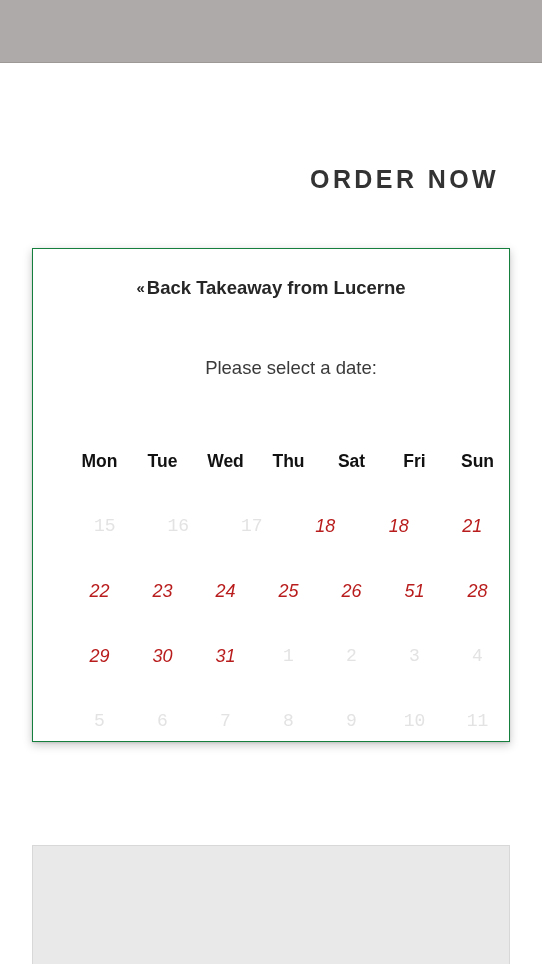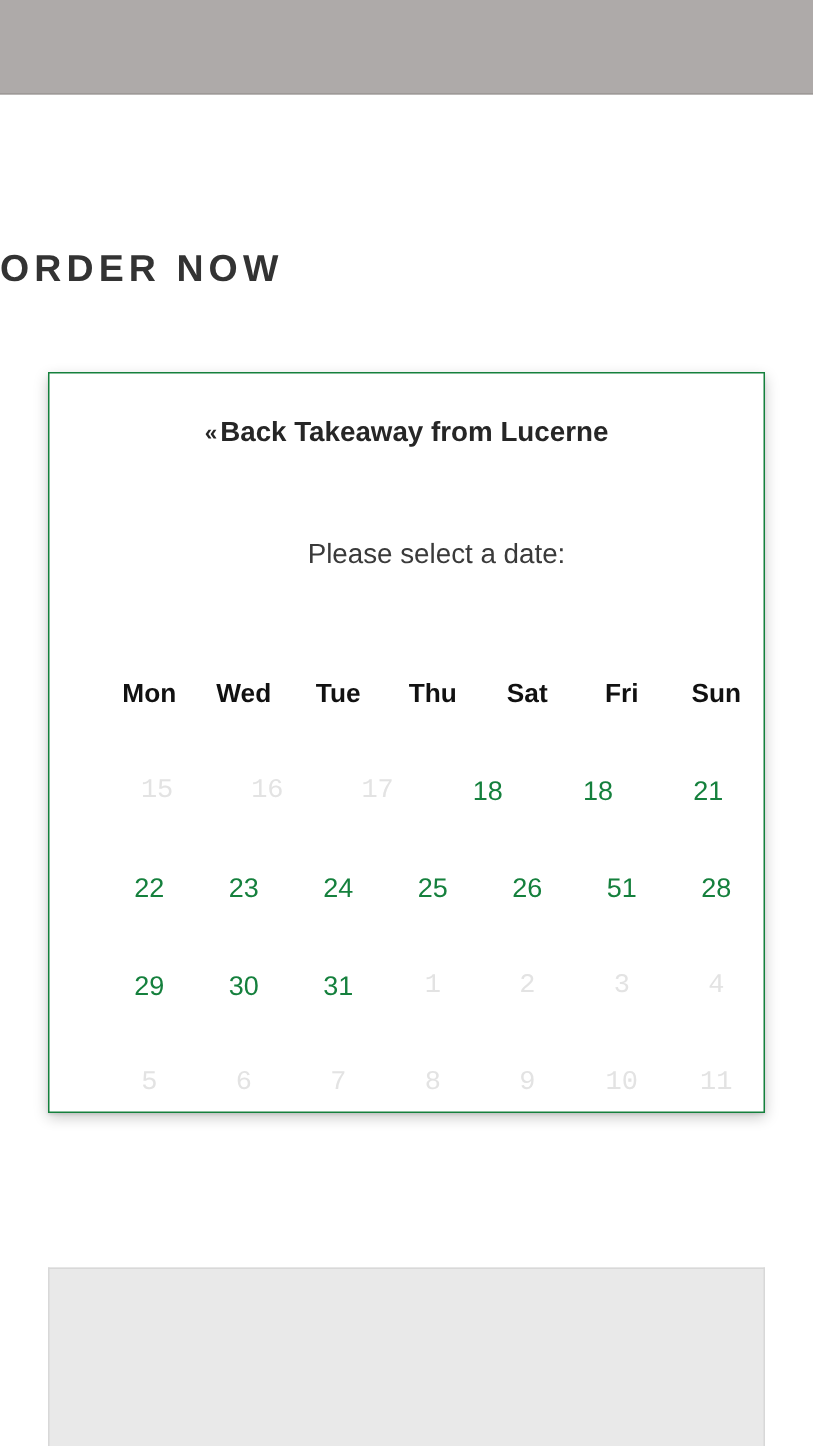--- a/index.html
+++ b/index.html
@@ -27,21 +27,21 @@
     background: #aeaaa9;
     border-bottom: 1px solid #9d9997;
   }
 
   
   .page-title {
     position: absolute;
     left: 0;
     top: 163px;
     width: 499px;
-    text-align: left;
+    text-align: right;
     font-size: 25px;
     font-weight: bold;
     letter-spacing: 3.4px;
     color: #333333;
     line-height: 32px;
   }
 
   
   .card {
     position: absolute;
@@ -104,22 +104,23 @@
     font-weight: bold;
     color: #111111;
     font-size: 17.5px;
   }
 
   .cal-day {
     font-weight: normal;
   }
 
   .cal-day.enabled {
-    color: #15803d;
+    color: #b91c1c;
     cursor: pointer;
+    font-style: italic;
   }
 
   .cal-day.disabled {
     color: #e3e3e3;
     cursor: default;
     font-family: Liberation Mono, monospace;
   }
 
   
   .bottom-panel {
@@ -144,22 +145,22 @@
 
   <div class="card-header">
     <span class="back-chevron">«</span><span>Back Takeaway from Lucerne</span>
   </div>
 
   <div class="card-subtitle">Please select a date:</div>
 
   <div class="calendar">
     <div class="cal-row">
         <div class="cal-cell cal-head">Mon</div>
+        <div class="cal-cell cal-head">Tue</div>
         <div class="cal-cell cal-head">Wed</div>
-        <div class="cal-cell cal-head">Tue</div>
         <div class="cal-cell cal-head">Thu</div>
         <div class="cal-cell cal-head">Sat</div>
         <div class="cal-cell cal-head">Fri</div>
         <div class="cal-cell cal-head">Sun</div>
       </div>
     <div class="cal-weeks">
         <div class="cal-row">
           <div class="cal-cell cal-day disabled">15</div>
           <div class="cal-cell cal-day disabled">16</div>
           <div class="cal-cell cal-day disabled">17</div>

